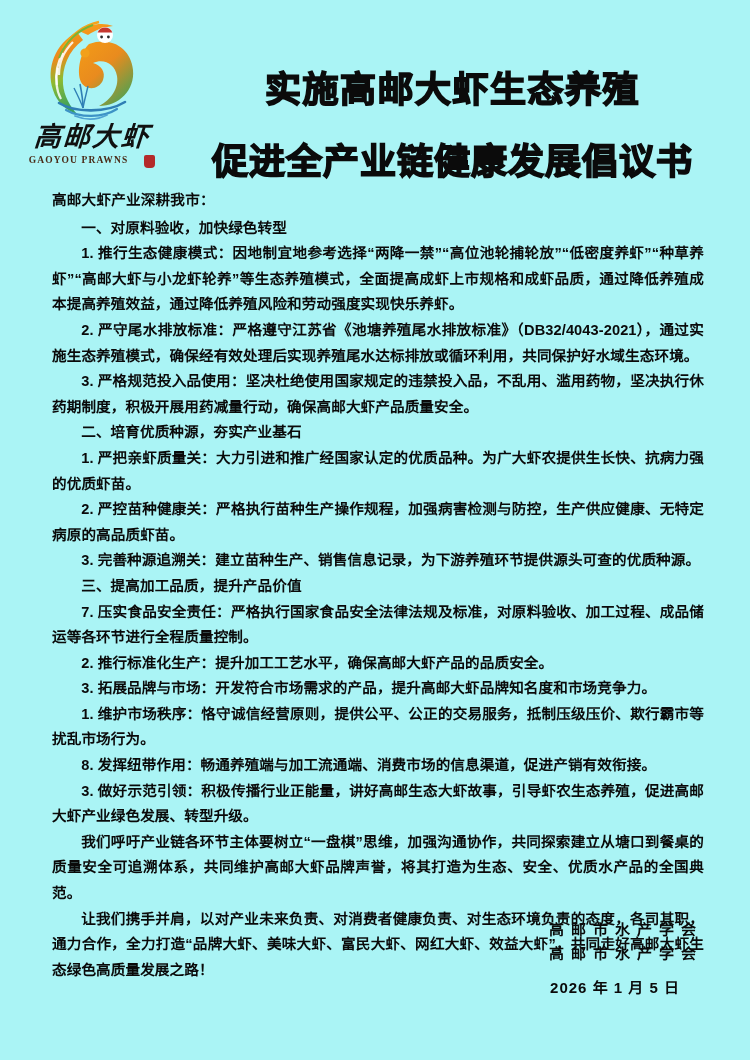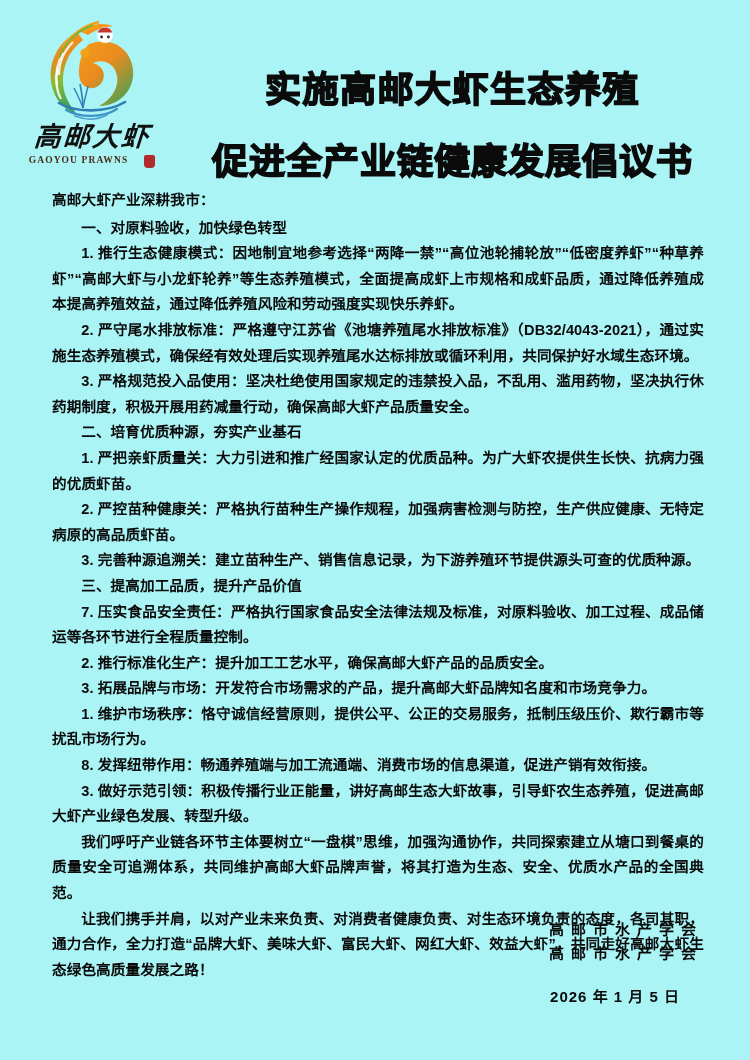--- a/index.html
+++ b/index.html
@@ -143,21 +143,21 @@
     line-height: 24px;
     color: #0a0a0a;
   }
   .sig-org {
     letter-spacing: 7px;
     padding-right: 1px;
   }
   .sig-date {
     letter-spacing: 1px;
     padding-right: 24px;
-    margin-top: 19px;
+    margin-top: 10px;
   }
 </style>
 </head>
 <body>
 
 <div id="page">
 
   <div class="header">
 
     <div class="logo-block">

